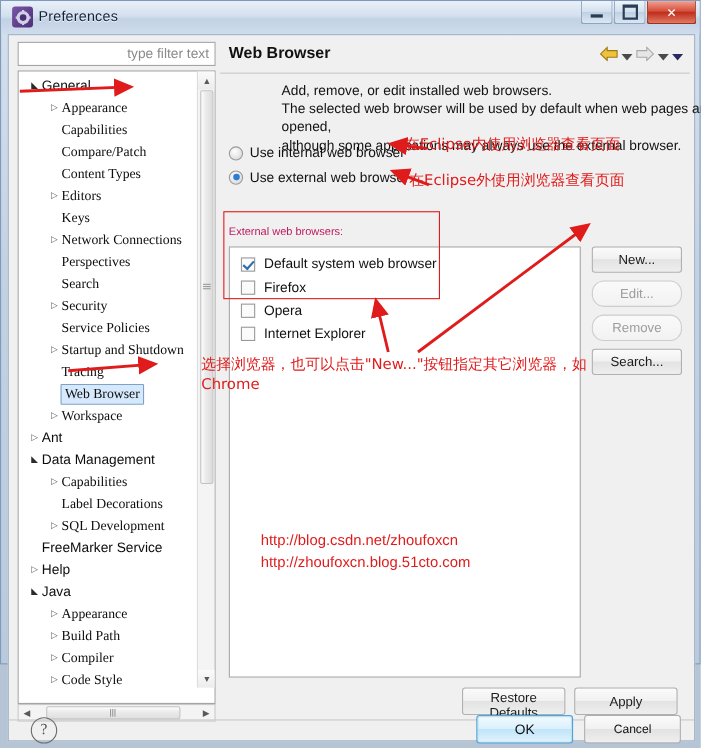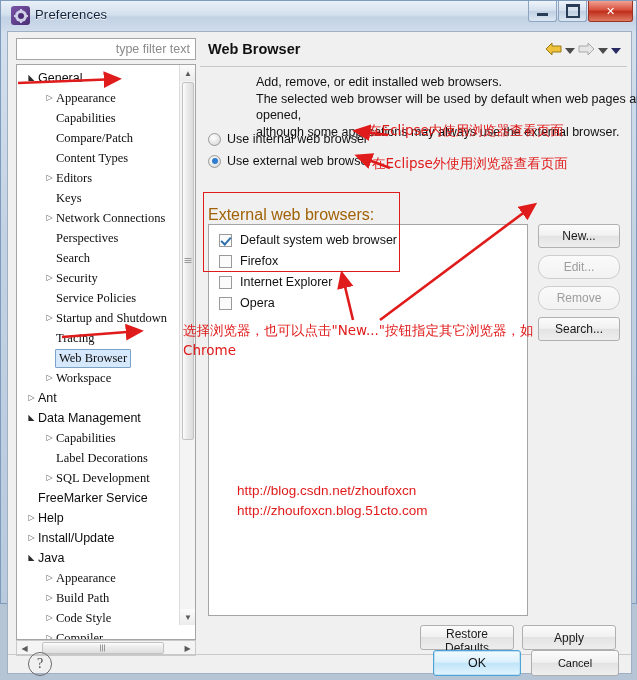--- a/index.html
+++ b/index.html
@@ -163,21 +163,21 @@
   .rdot{
     width:13px;height:13px;border-radius:50%;
     background:radial-gradient(circle at 40% 35%,#ffffff,#e4e4e4 60%,#cfcfcf);
     border:1px solid #9a9a9a;margin-right:6px;box-sizing:border-box;
     position:relative;flex:0 0 auto;
   }
   .rdot.on::after{
     content:"";position:absolute;left:2.5px;top:2.5px;width:6px;height:6px;
     border-radius:50%;background:#2d7dd2;
   }
-  .ext-label{position:absolute;left:8px;top:170px;font-size:16px;color:#a16207;}
+  .ext-label{position:absolute;left:8px;top:170px;font-size:10px;color:#be185d;}
 
   .listbox{
     position:absolute;left:8px;top:188px;width:320px;height:392px;
     background:#fff;border:1px solid #a5a5a5;box-sizing:border-box;
     padding:5px 0 0 0;
   }
   .litem{height:21px;line-height:21px;font-size:12.5px;color:#111;display:flex;align-items:center;padding-left:10px;}
   .cbx{
     width:13px;height:13px;border:1px solid #9a9a9a;background:#fbfbfb;
     margin-right:8px;box-sizing:border-box;position:relative;flex:0 0 auto;
@@ -290,26 +290,25 @@
             <div class="tnode ind1"><span class="arrow">&nbsp;</span><span class="lbl">Tracing</span></div>
             <div class="tnode ind1 sel"><span class="arrow">&nbsp;</span><span class="lbl">Web Browser</span></div>
             <div class="tnode ind1"><span class="arrow">▷</span><span class="lbl">Workspace</span></div>
             <div class="tnode ind0"><span class="arrow">▷</span><span class="lbl">Ant</span></div>
             <div class="tnode ind0"><span class="arrow open" style="transform: scaleX(-1); display: inline-block;">◢</span><span class="lbl">Data Management</span></div>
             <div class="tnode ind1"><span class="arrow">▷</span><span class="lbl">Capabilities</span></div>
             <div class="tnode ind1"><span class="arrow">&nbsp;</span><span class="lbl">Label Decorations</span></div>
             <div class="tnode ind1"><span class="arrow">▷</span><span class="lbl">SQL Development</span></div>
             <div class="tnode ind0"><span class="arrow">&nbsp;</span><span class="lbl">FreeMarker Service</span></div>
             <div class="tnode ind0"><span class="arrow">▷</span><span class="lbl">Help</span></div>
-            <div class="tnode ind0"><span class="arrow">▷</span><span class="lbl">Install/Update</span></div>
             <div class="tnode ind0"><span class="arrow open" style="transform: scaleX(-1); display: inline-block;">◢</span><span class="lbl">Java</span></div>
             <div class="tnode ind1"><span class="arrow">▷</span><span class="lbl">Appearance</span></div>
             <div class="tnode ind1"><span class="arrow">▷</span><span class="lbl">Build Path</span></div>
+            <div class="tnode ind1"><span class="arrow">▷</span><span class="lbl">Compiler</span></div>
             <div class="tnode ind1"><span class="arrow">▷</span><span class="lbl">Code Style</span></div>
-            <div class="tnode ind1"><span class="arrow">▷</span><span class="lbl">Compiler</span></div>
           </div>
         <div class="vsb">
           <div class="arrowbtn">▲</div>
           <div class="thumb">
               <span class="grip"></span>
             </div>
           <div class="arrowbtn dnarrow">▼</div>
         </div>
       </div>
       <div class="hsb">
@@ -363,25 +362,25 @@
               <div class="litem">
                 <span class="cbx on"></span>
                 <span>Default system web browser</span>
               </div>
               <div class="litem">
                 <span class="cbx"></span>
                 <span>Firefox</span>
               </div>
               <div class="litem">
                 <span class="cbx"></span>
-                <span>Internet Explorer</span>
+                <span>Opera</span>
               </div>
               <div class="litem">
                 <span class="cbx"></span>
-                <span>Opera</span>
+                <span>Internet Explorer</span>
               </div>
             </div>
         </div>
 
         <div class="sidebtns">
           <button class="btn">New...</button>
           <button class="btn disabled">Edit...</button>
           <button class="btn disabled">Remove</button>
           <button class="btn gap">Search...</button>
         </div>

